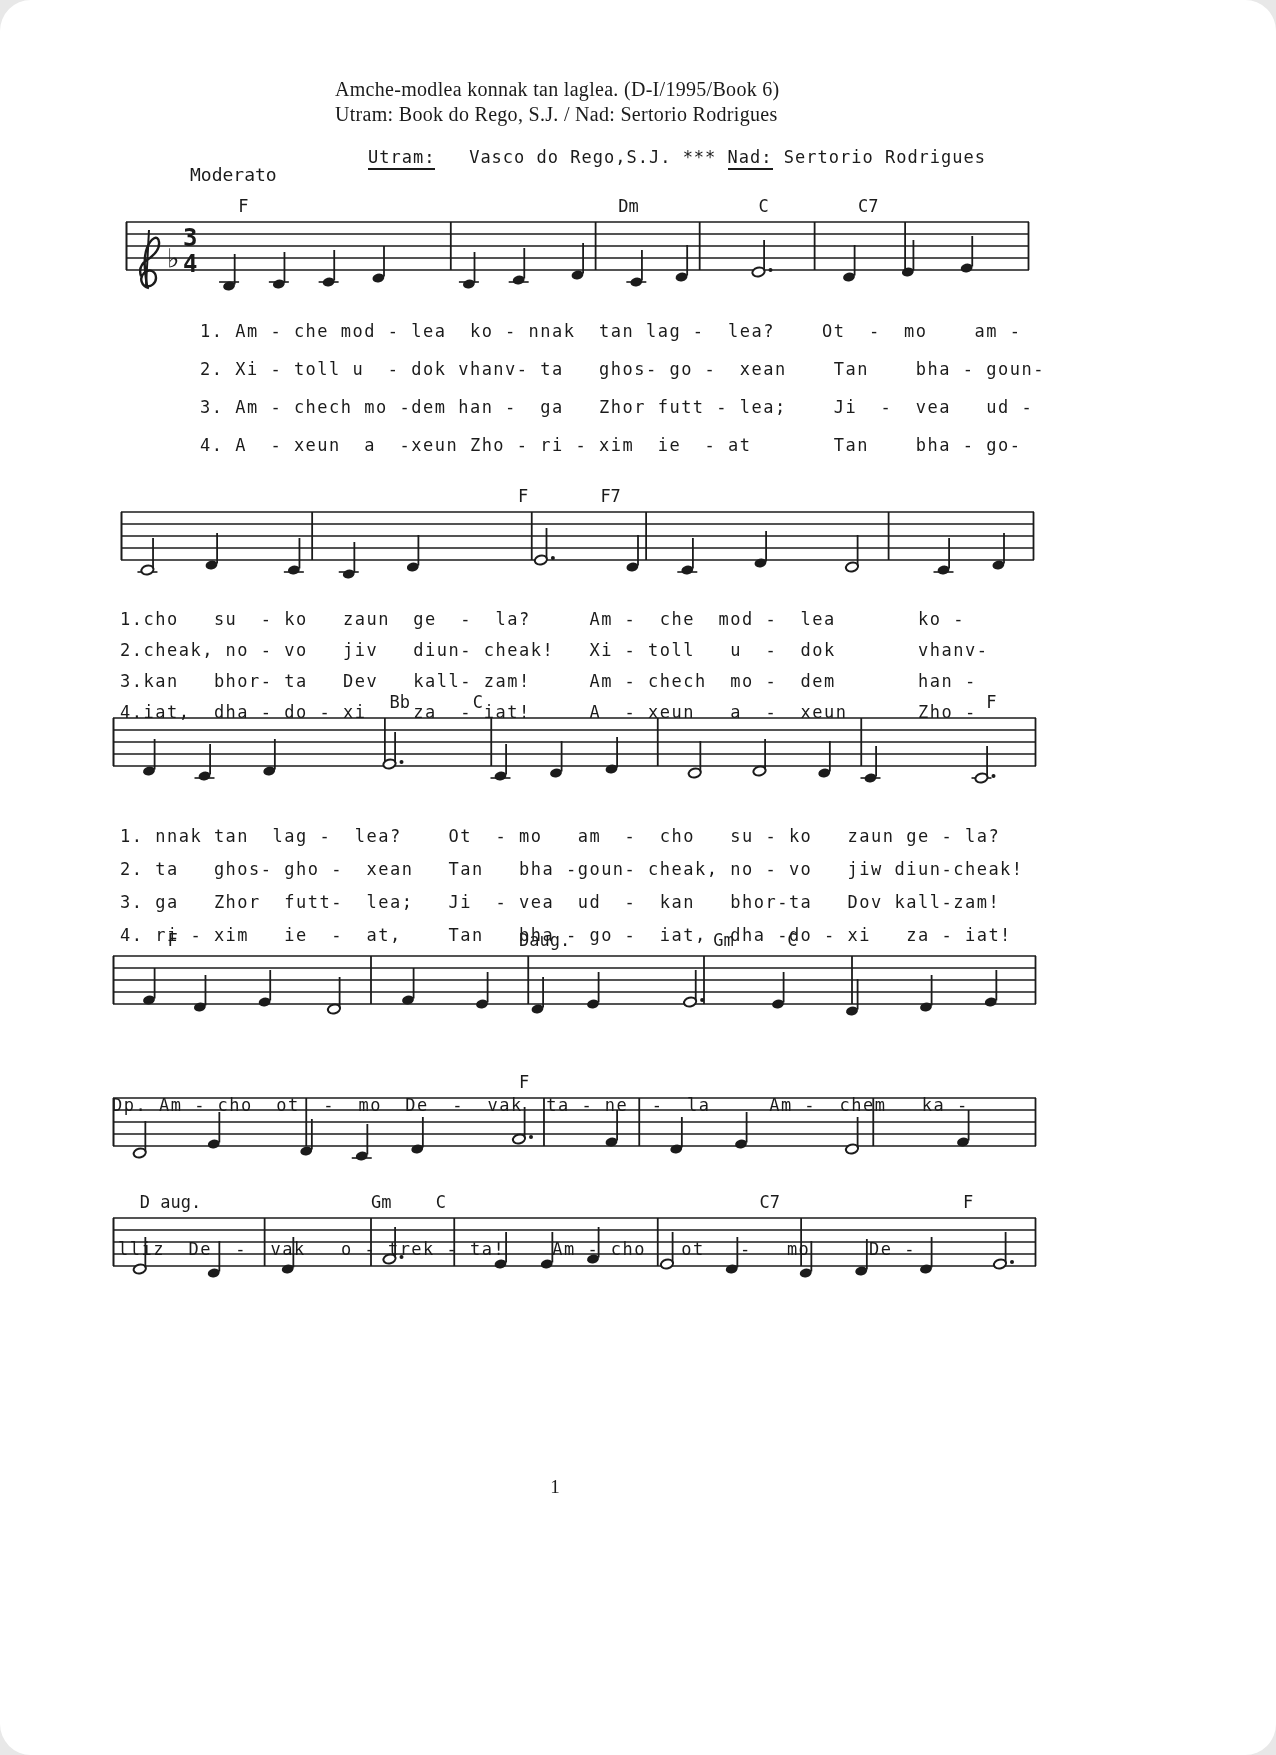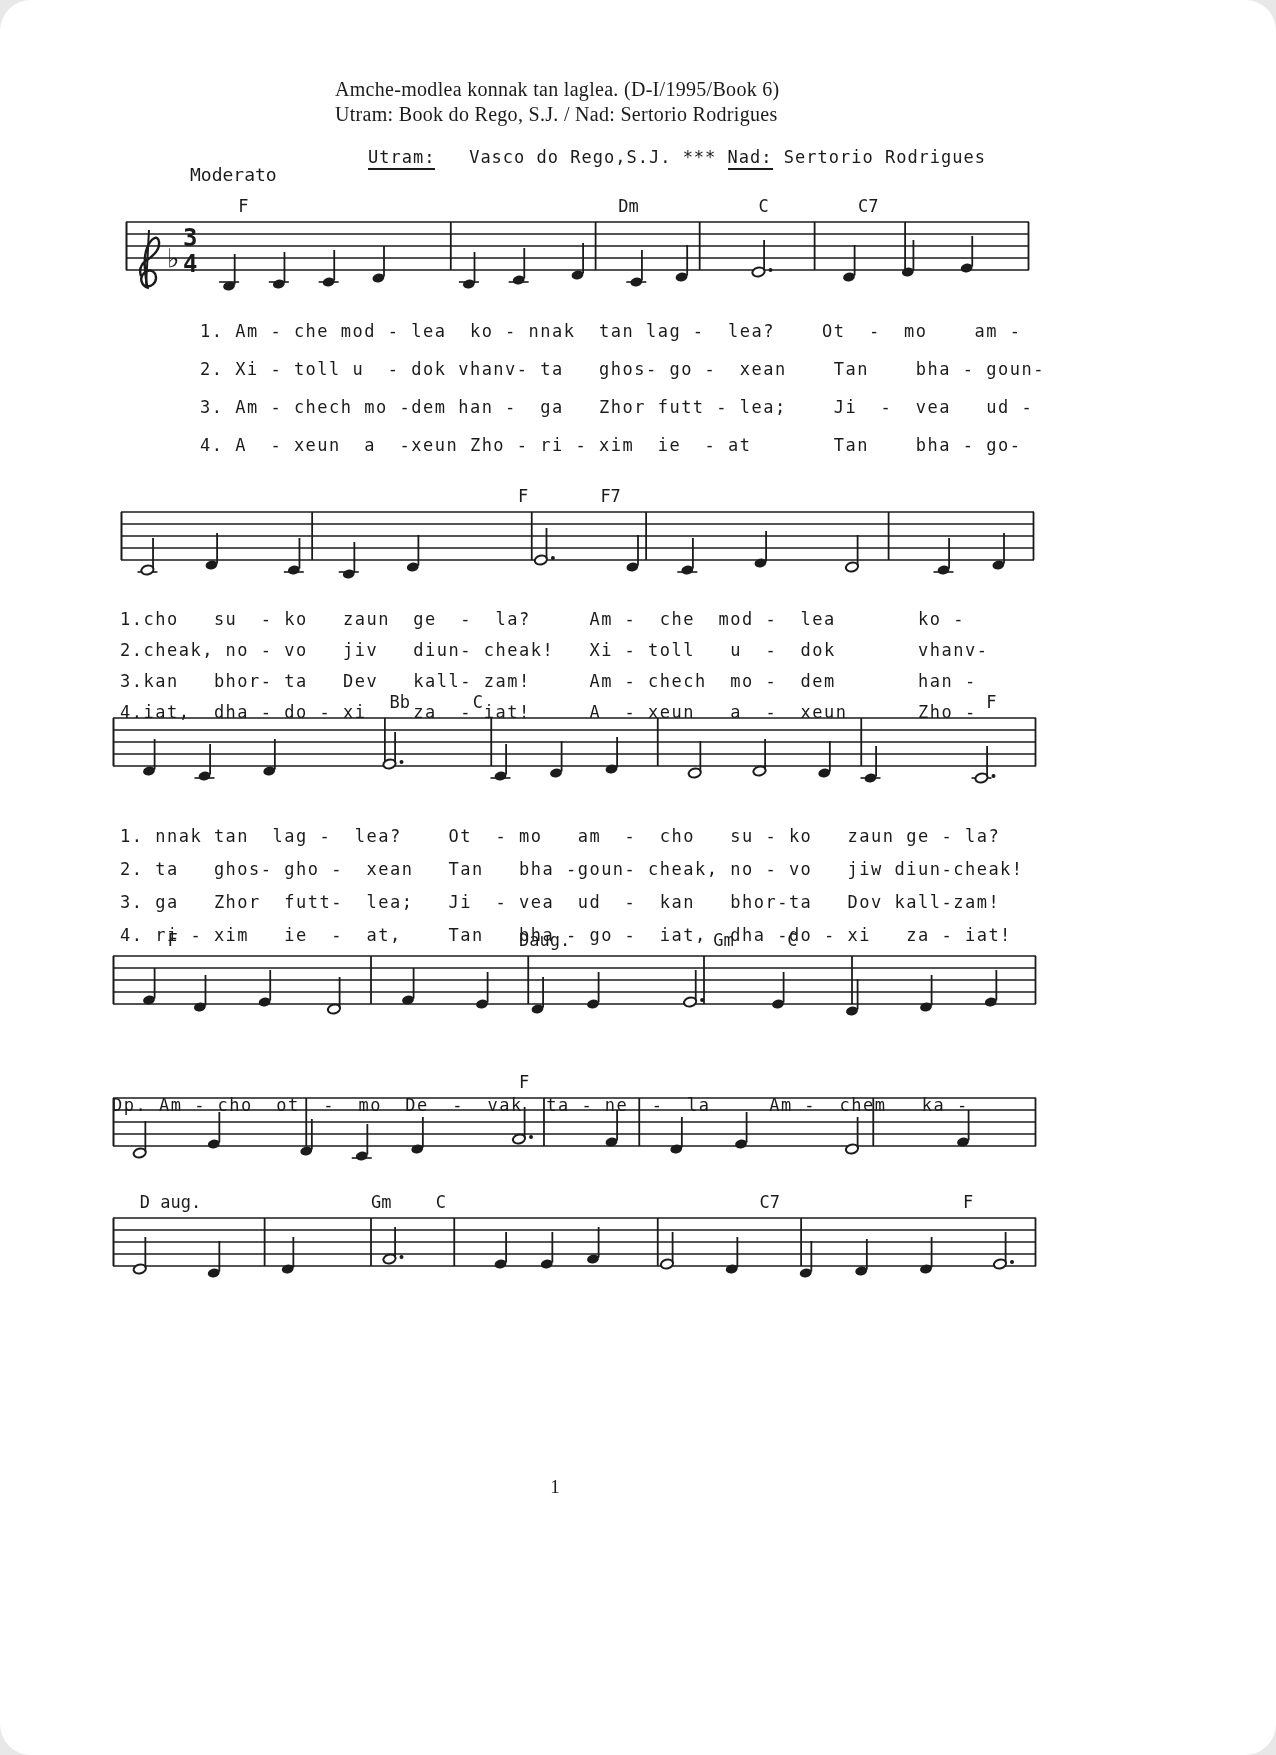--- a/index.html
+++ b/index.html
@@ -313,15 +313,16 @@
         <ellipse cx="888" cy="72" rx="6.2" ry="4.4" fill="#fff" stroke="#1b1b1b" stroke-width="2" transform="rotate(-15 888 72)"></ellipse>
         <circle cx="900" cy="70" r="2" fill="#1b1b1b"></circle>
         <line x1="893.6" y1="70.5" x2="893.6" y2="40" stroke="#1b1b1b" stroke-width="1.8"></line>
       </svg></div>
 
   <div class="lyr b1" style="left:200px;top:312px;"><span class="ln">1. Am - che mod - lea  ko - nnak  tan lag -  lea?    Ot  -  mo    am -</span><span class="ln">2. Xi - toll u  - dok vhanv- ta   ghos- go -  xean    Tan    bha - goun-</span><span class="ln">3. Am - chech mo -dem han -  ga   Zhor futt - lea;    Ji  -  vea   ud -</span><span class="ln">4. A  - xeun  a  -xeun Zho - ri - xim  ie  - at       Tan    bha - go-</span></div>
   <div class="lyr b2" style="left:120px;top:604px;"><span class="ln">1.cho   su  - ko   zaun  ge  -  la?     Am -  che  mod -  lea       ko -</span><span class="ln">2.cheak, no - vo   jiv   diun- cheak!   Xi - toll   u  -  dok       vhanv-</span><span class="ln">3.kan   bhor- ta   Dev   kall- zam!     Am - chech  mo -  dem       han -</span><span class="ln">4.iat,  dha - do - xi    za  - iat!     A  - xeun   a  -  xeun      Zho -</span></div>
   <div class="lyr b3" style="left:120px;top:820px;"><span class="ln">1. nnak tan  lag -  lea?    Ot  - mo   am  -  cho   su - ko   zaun ge - la?</span><span class="ln">2. ta   ghos- gho -  xean   Tan   bha -goun- cheak, no - vo   jiw diun-cheak!</span><span class="ln">3. ga   Zhor  futt-  lea;   Ji  - vea  ud  -  kan   bhor-ta   Dov kall-zam!</span><span class="ln">4. ri - xim   ie  -  at,    Tan   bha - go -  iat,  dha -do - xi   za - iat!</span></div>
 
   <div class="lyr single" style="left:112px;top:1094px;">Dp. Am - cho  ot  -  mo  De  -  vak  ta - ne  -  la     Am -  chem   ka -</div>
+  <div class="lyr single" style="left:118px;top:1238px;">lliz  De  -  vak   o - trek - ta!    Am - cho   ot   -   mo     De -</div>
 
   <div class="pageno">1</div>
 </div>
 
 </body></html>

